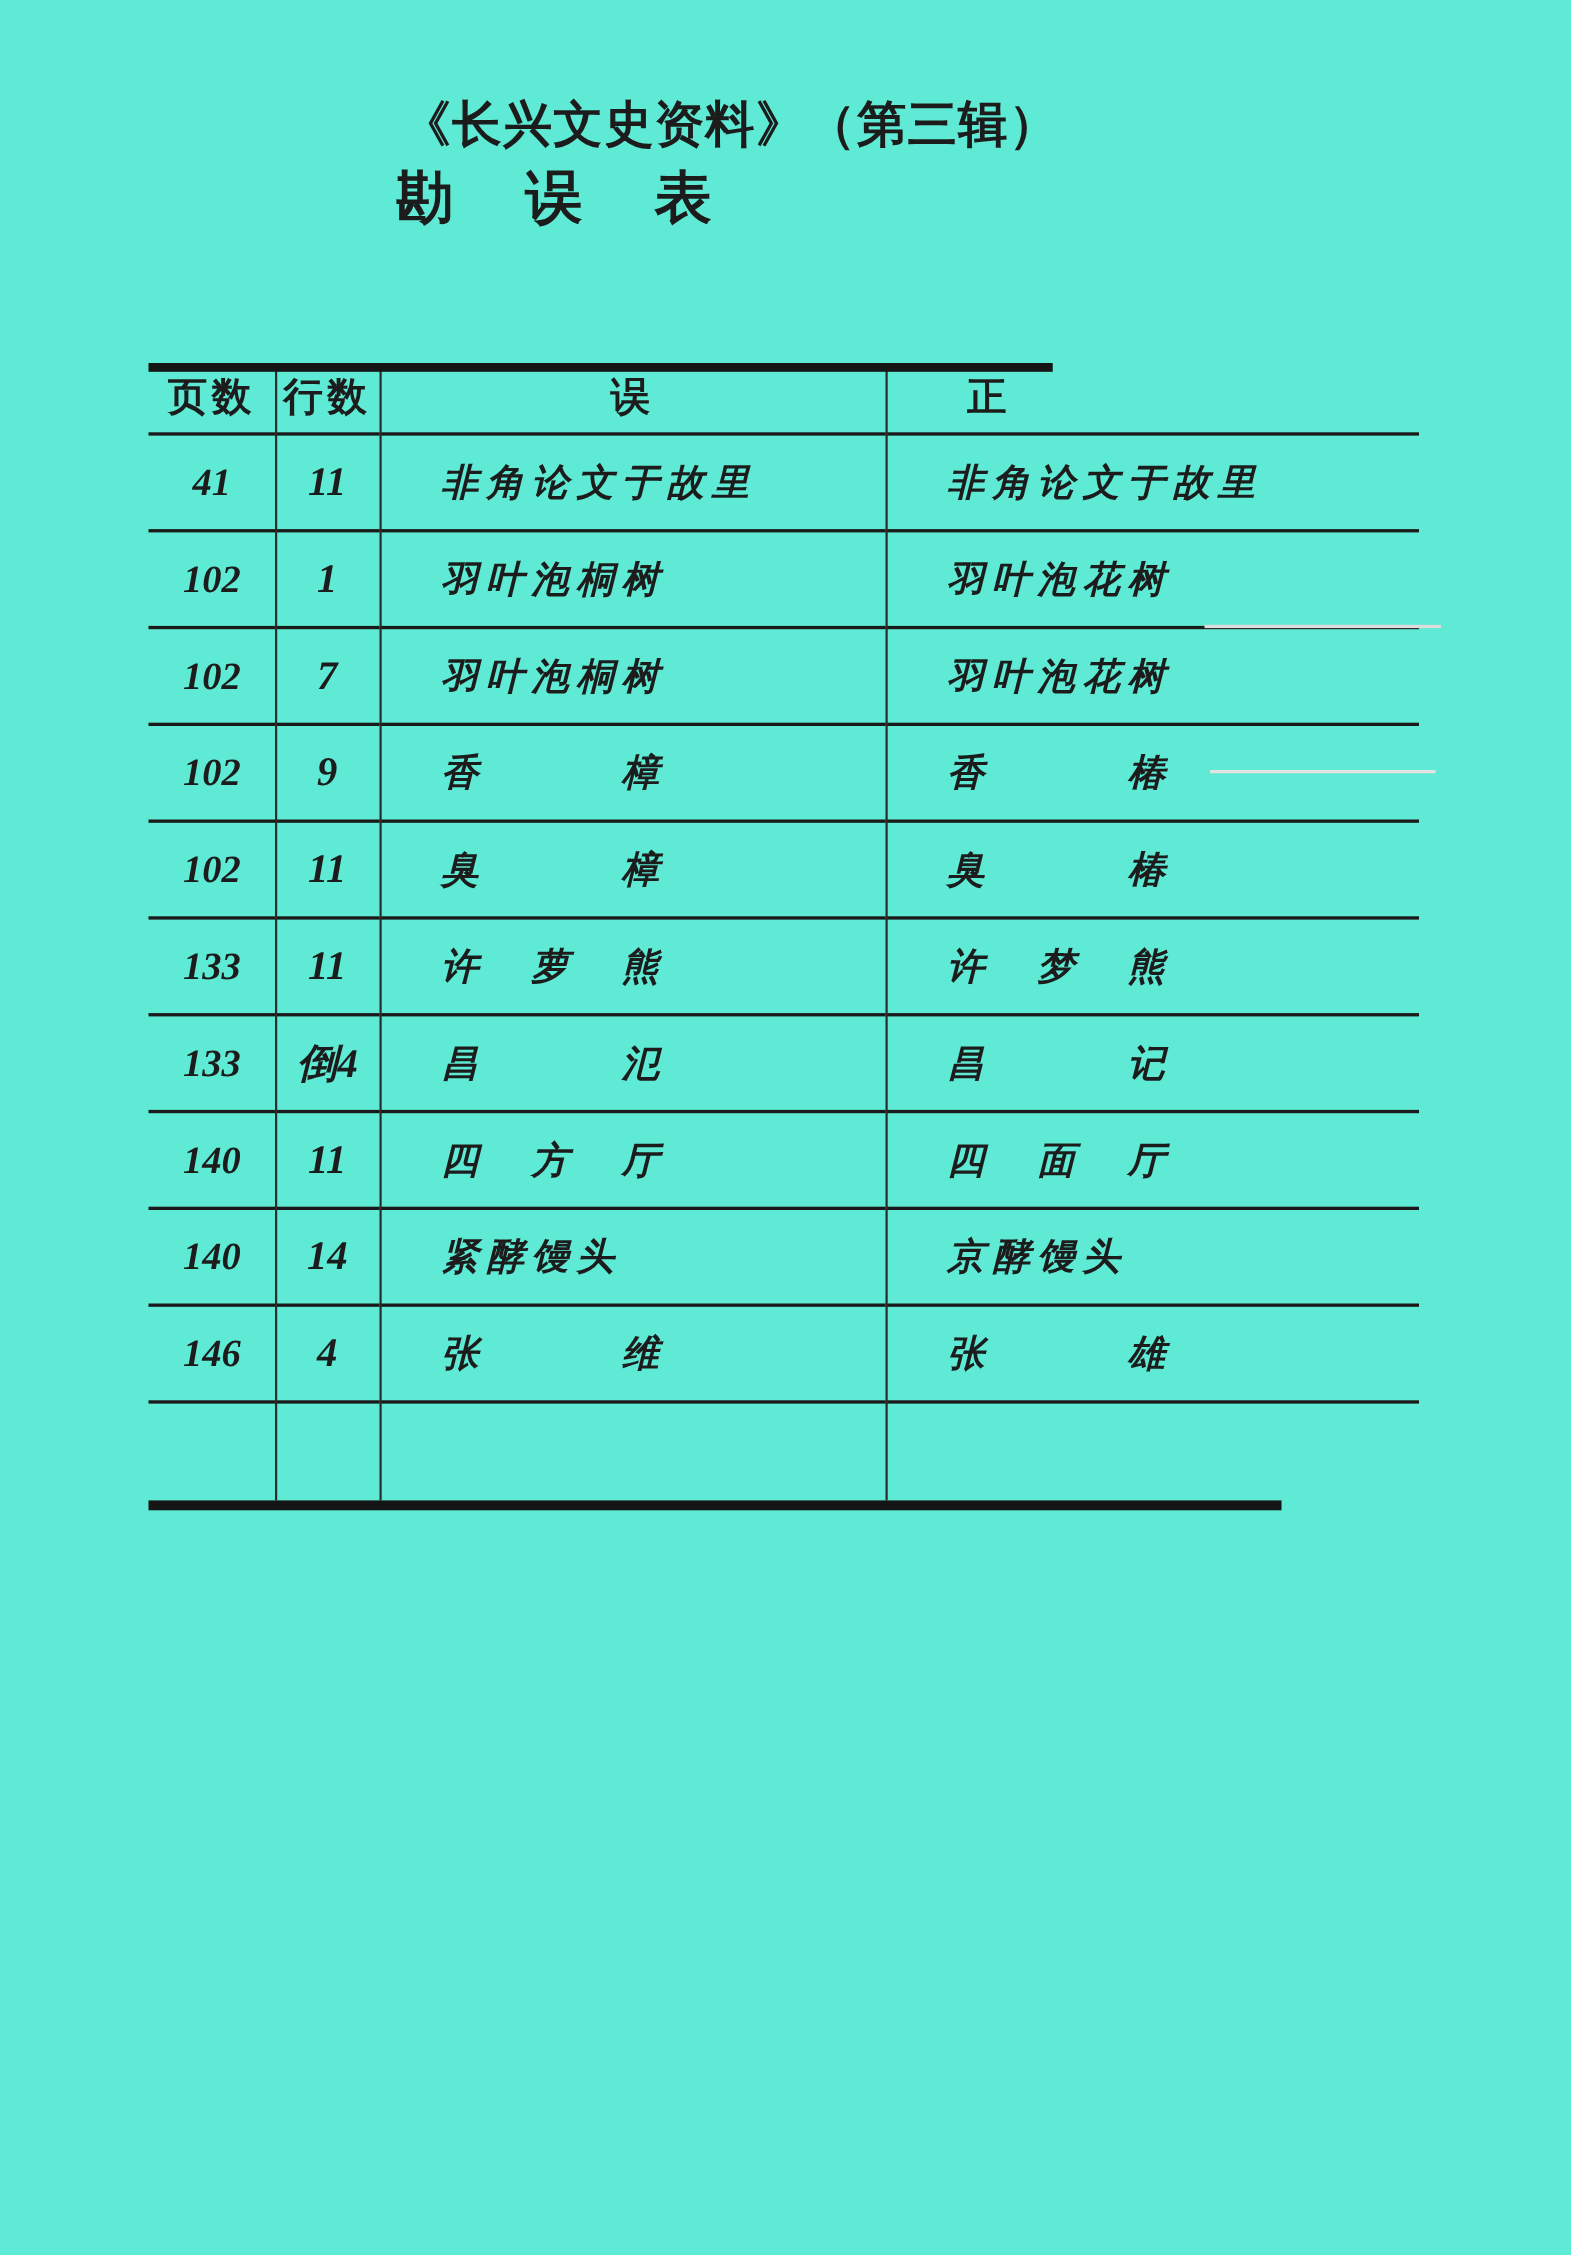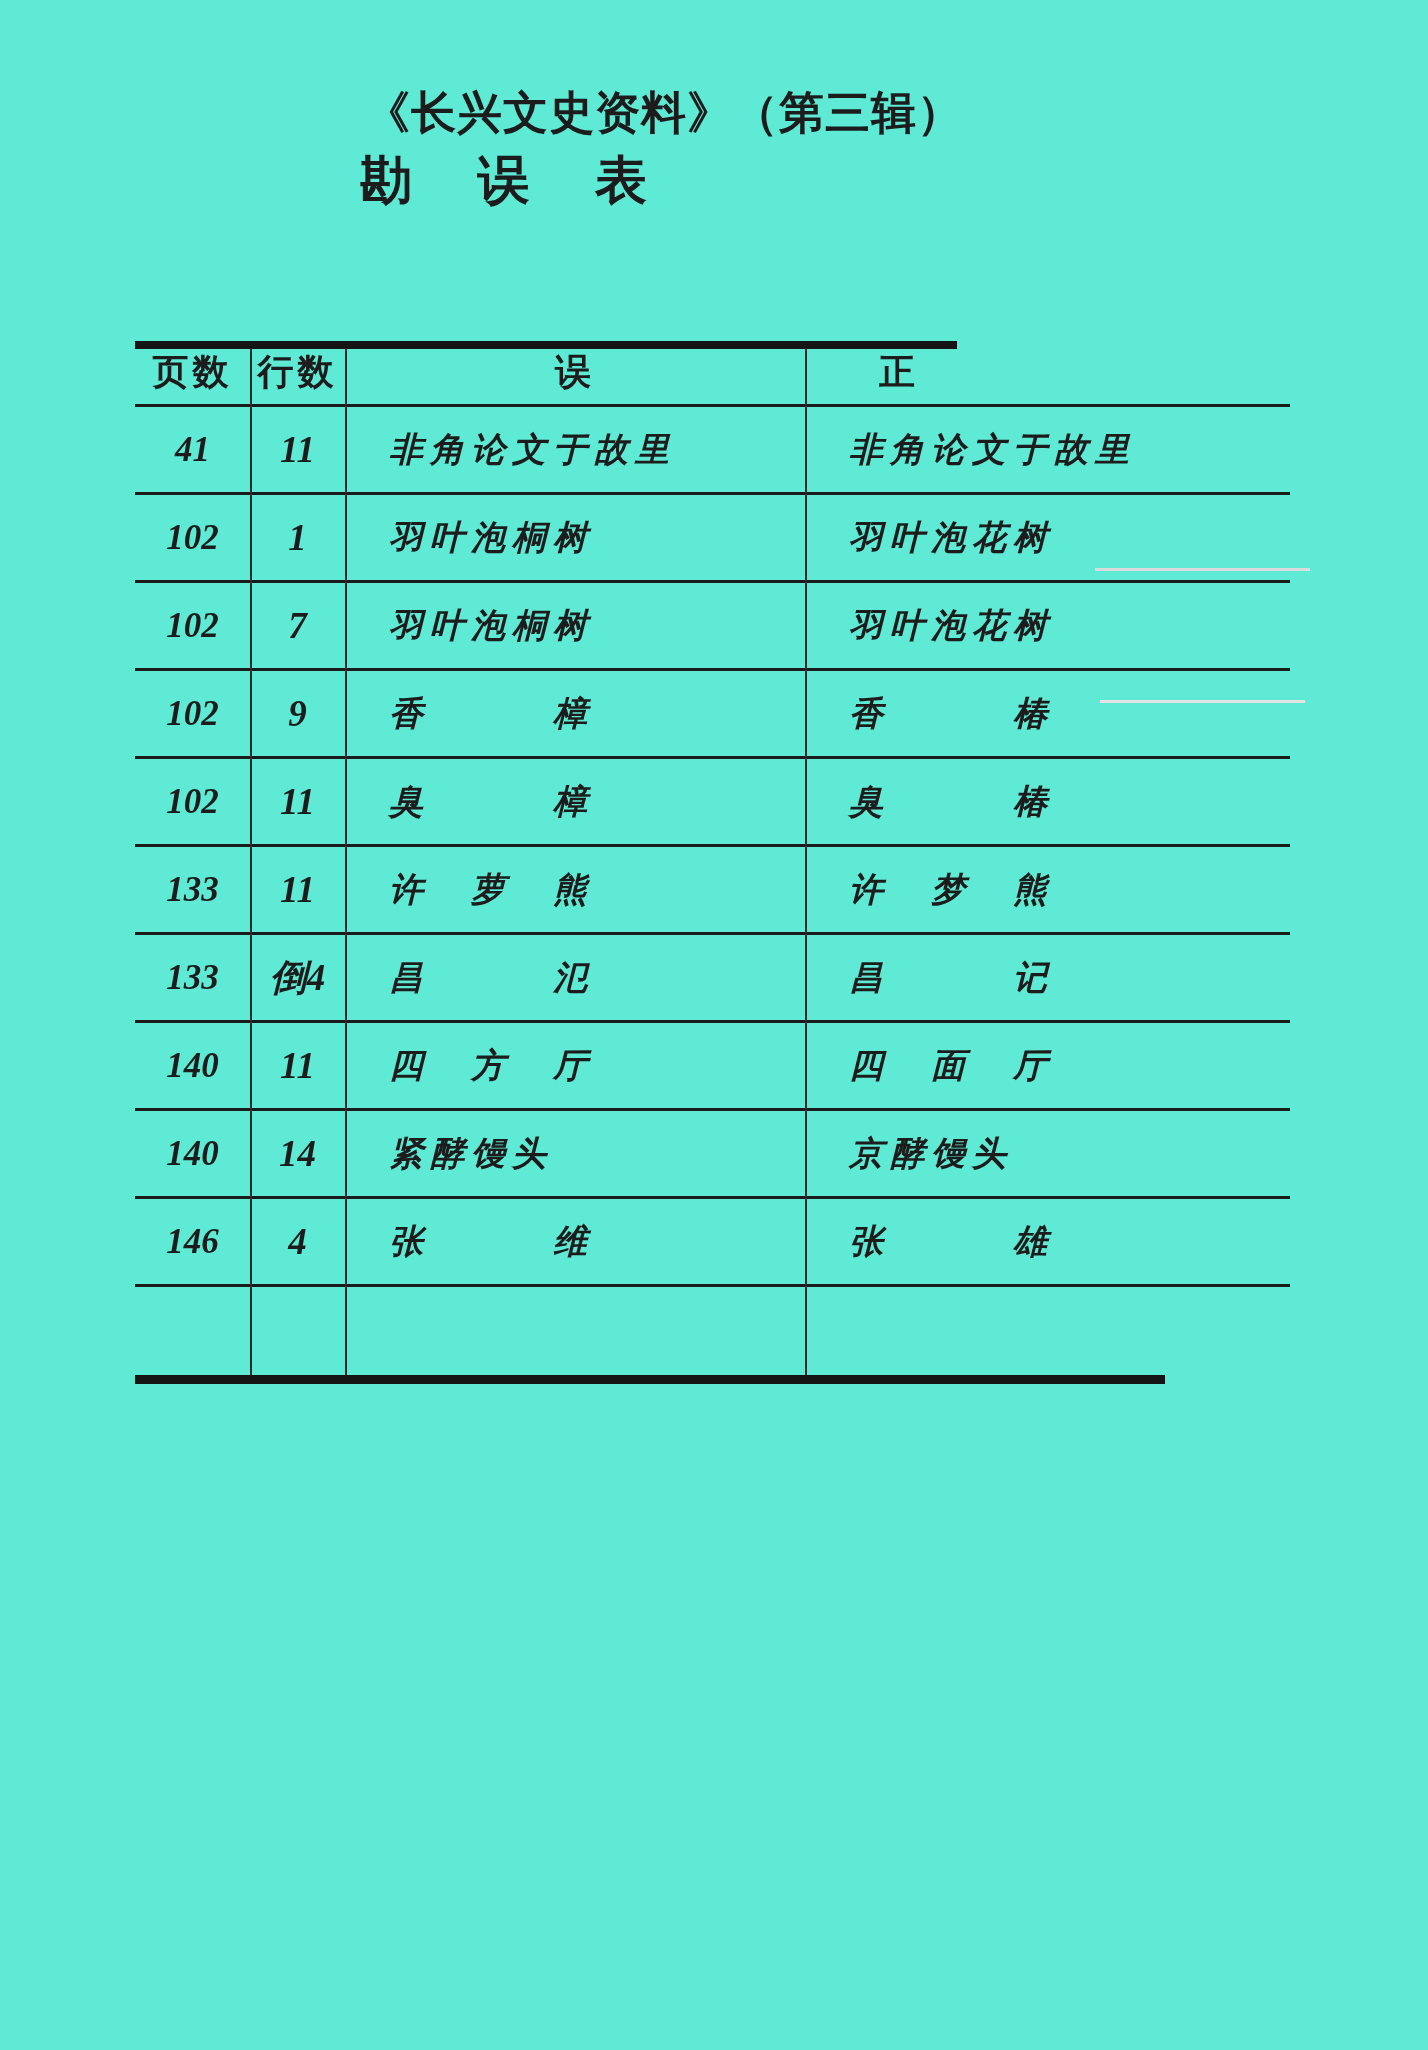--- a/index.html
+++ b/index.html
@@ -14,21 +14,21 @@
     position:absolute;top:84px;left:358px;width:612px;margin:0;
     text-align:center;font-size:45px;font-weight:700;line-height:1.3;
     letter-spacing:1px;white-space:nowrap;
   }
   .subtitle{
     position:absolute;top:150px;left:360px;width:287px;
     display:flex;justify-content:space-between;
     font-size:52px;font-weight:700;line-height:1.2;
   }
 
-  .table{position:absolute;left:135px;top:341px;width:1155px;height:1105px;}
+  .table{position:absolute;left:135px;top:330px;width:1155px;height:1105px;}
 
   .rule-top{position:absolute;left:0;top:0;width:822px;height:8px;background:#151515;}
   .rule-bottom{position:absolute;left:0;top:1034px;width:1030px;height:9px;background:#151515;}
 
   .vline{position:absolute;top:5px;height:1029px;width:2px;background:#2b2b2b;}
   .v1{left:115px;}
   .v2{left:210px;}
   .v3{left:670px;}
 
   .grid{
@@ -38,21 +38,21 @@
     grid-template-rows:66px repeat(11,88px);
   }
   .cell{
     box-sizing:border-box;
     display:flex;align-items:center;
     border-bottom:3px solid #1a1a1a;
     font-weight:700;white-space:nowrap;overflow:visible;font-style:italic;
   }
   .c-page{justify-content:center;font-size:35px;font-style:italic;}
   .c-line{justify-content:center;font-size:37px;}
-  .c-wrong,.c-right{justify-content:flex-start;padding-left:44px;font-size:34px;letter-spacing:7px;}
+  .c-wrong,.c-right{justify-content:flex-start;padding-left:56px;font-size:34px;letter-spacing:7px;}
   .h-cell{font-size:36px;letter-spacing:4px;font-style:normal;}
   .h-wrong{justify-content:center;padding-left:0;}
   .h-right{justify-content:flex-start;padding-left:74px;}
   .last .cell, .cell.last{border-bottom:none;}
 
   .artifact{position:absolute;background:#dcdcdc;}
   .a1{left:1095px;top:568px;width:215px;height:3px;}
   .a2{left:1100px;top:700px;width:205px;height:3px;background:#e3e3e3;}
 </style>
 </head>

